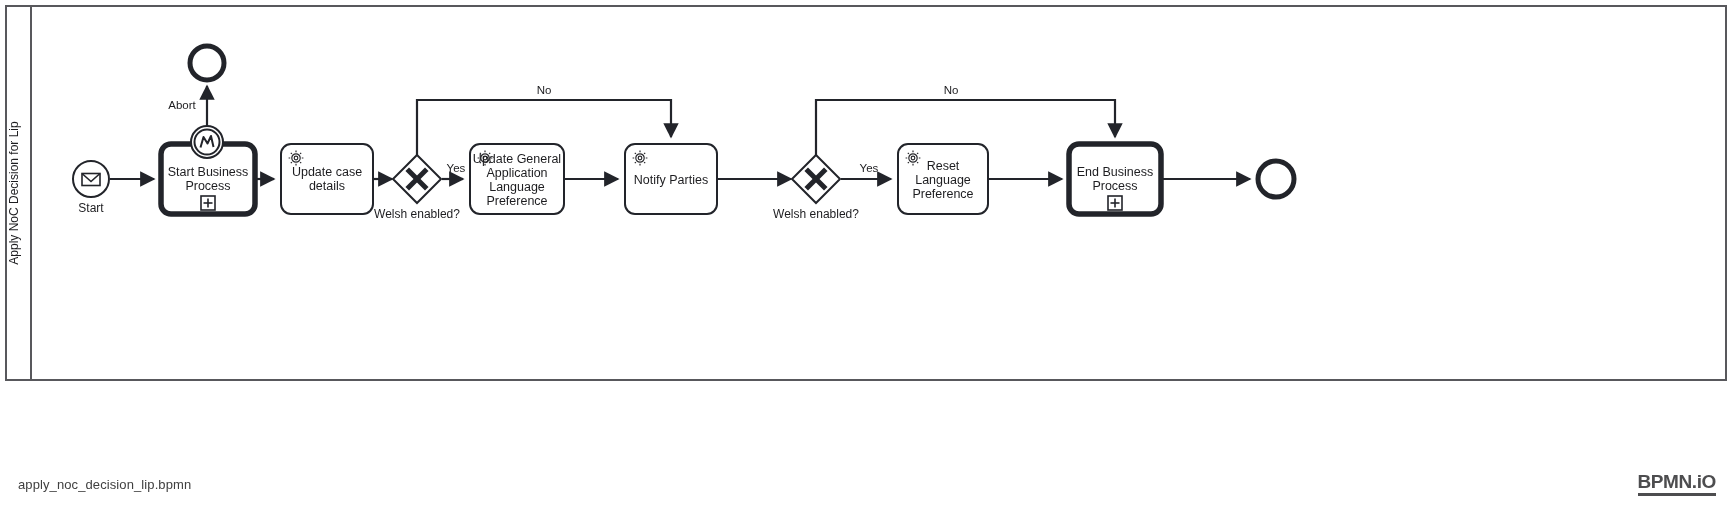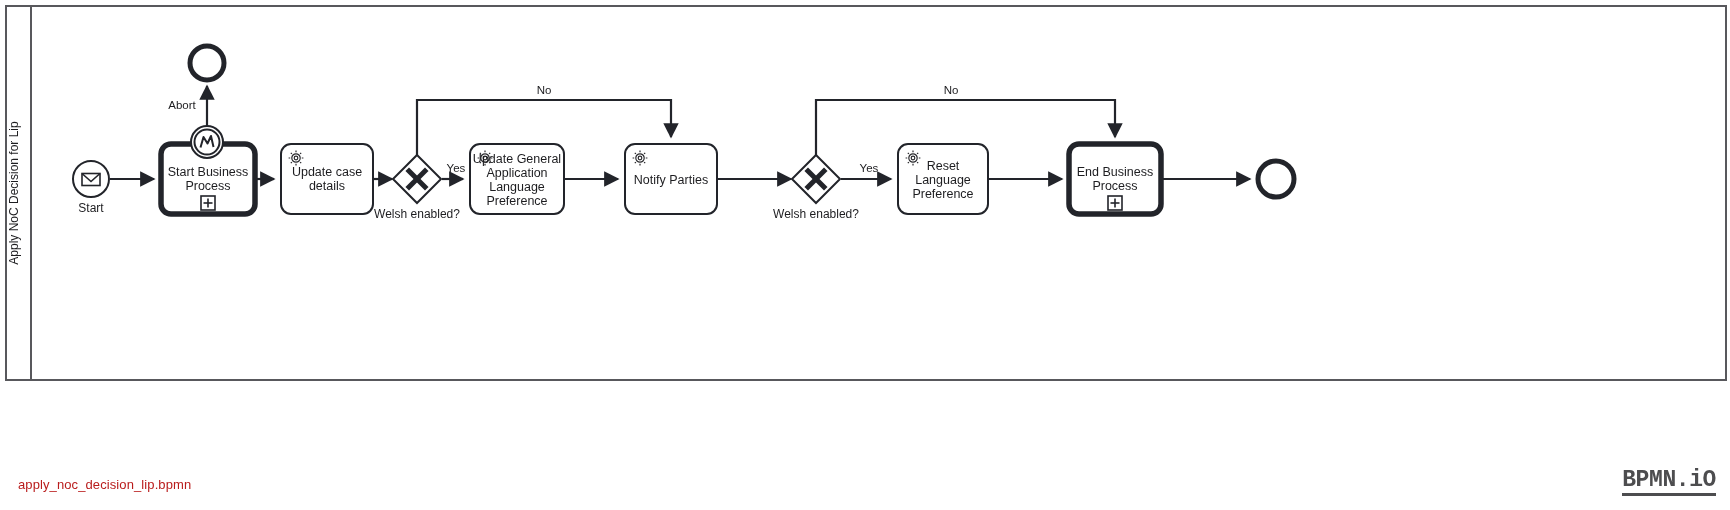--- a/index.html
+++ b/index.html
@@ -113,30 +113,30 @@
     stroke: #22242a;
     stroke-width: 2;
     stroke-linejoin: round;
   }
   #footer-file {
     position: absolute;
     left: 18px;
     bottom: 18px;
     font-family: "Liberation Sans", sans-serif;
     font-size: 13px;
-    color: #b91c1c;
+    color: #404040;
     letter-spacing: 0.1px;
     white-space: nowrap;
   }
   #footer-logo {
     position: absolute;
     right: 14px;
     bottom: 14px;
-    font-family: Liberation Mono, monospace;
-    font-size: 23px;
+    font-family: Liberation Sans, sans-serif;
+    font-size: 19px;
     font-weight: bold;
     color: #4d4d4f;
     letter-spacing: -0.4px;
     border-bottom: 3.5px solid #4d4d4f;
     padding-bottom: 1px;
     line-height: 1.05;
   }
 </style>
 </head>
 <body>

